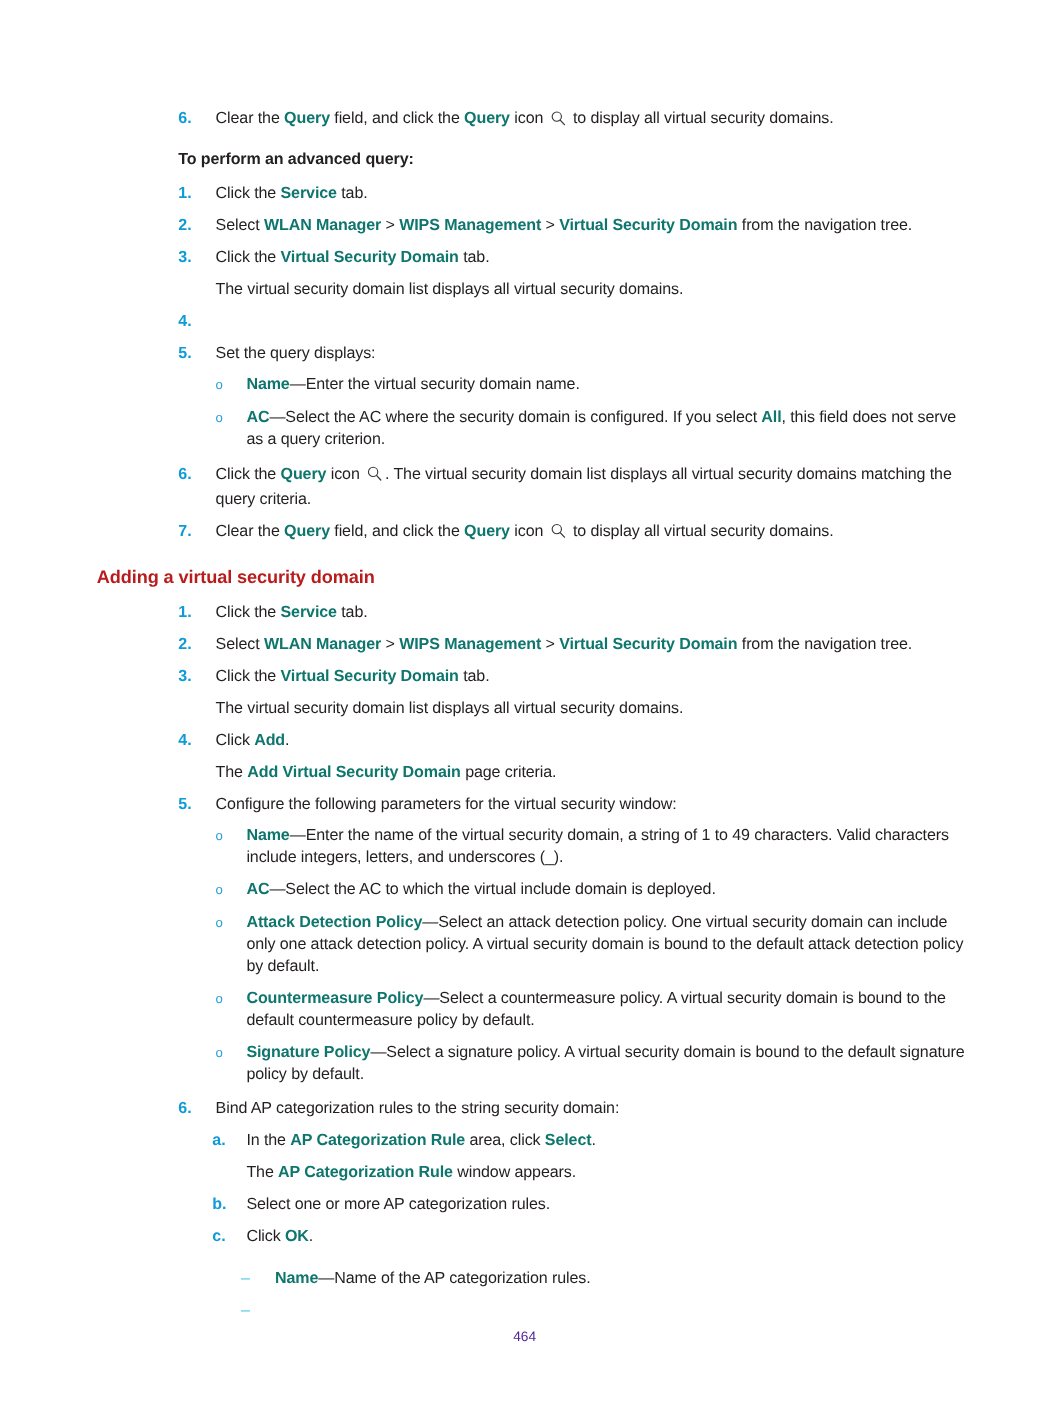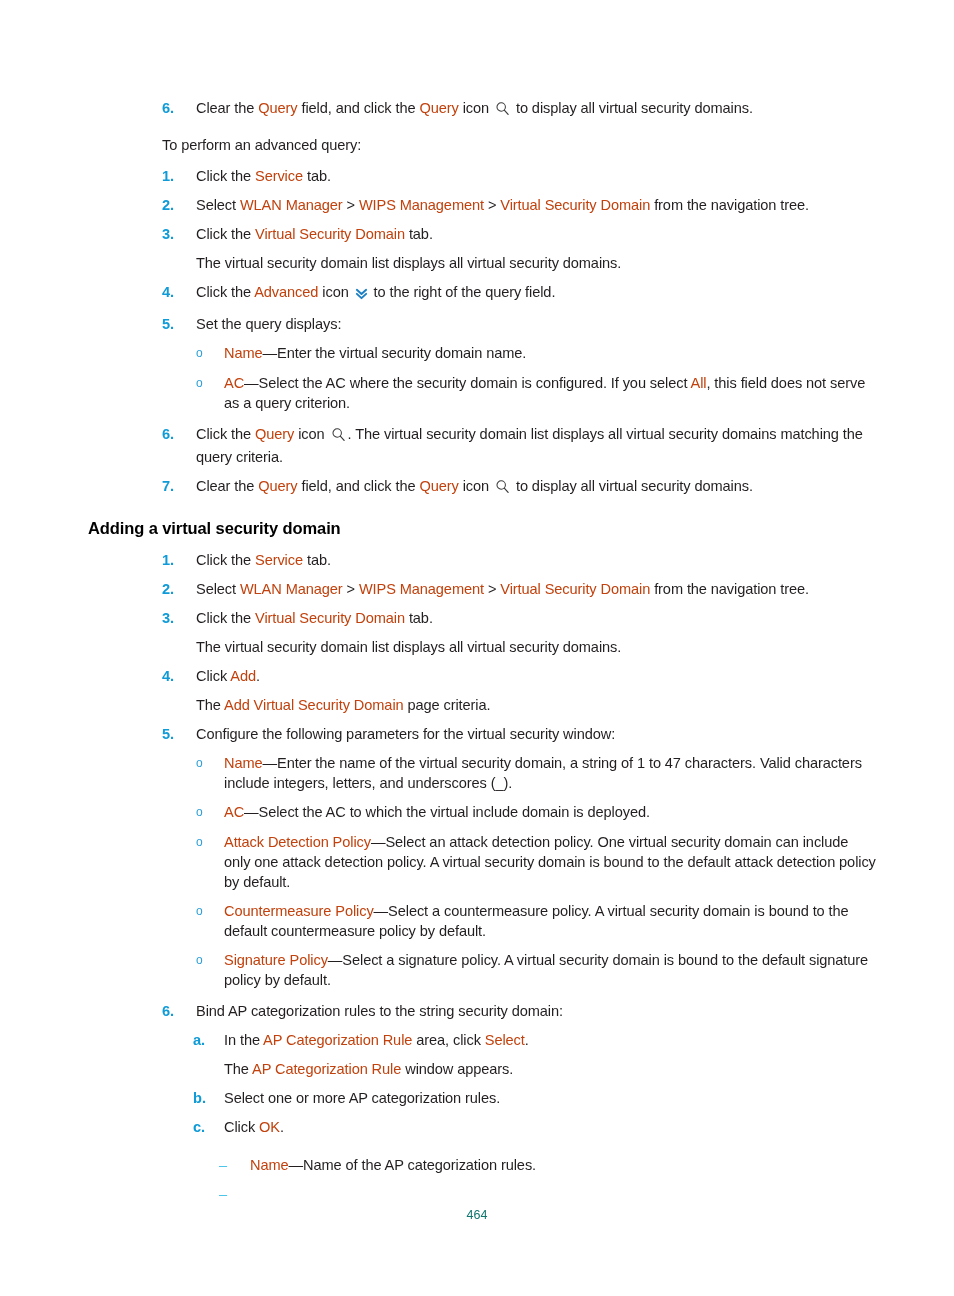--- a/index.html
+++ b/index.html
@@ -33,29 +33,29 @@
 
   
   .para {
     font-size: 14.6px;
     line-height: 20px;
     color: #231f20;
     margin: 0;
     letter-spacing: -0.1px;
   }
   b, .b {
-    font-weight: normal;
-    color: #c2410c;
+    font-weight: bold;
+    color: #0f766e;
   }
 
   
   .heading2 {
     font-size: 16.5px;
     font-weight: bold;
-    color: #000000;
+    color: #b91c1c;
     letter-spacing: -0.1px;
     margin: 0;
     line-height: 22px;
   }
 
   
   .row {
     display: flex;
     align-items: flex-start;
   }
@@ -102,21 +102,21 @@
   .lvl3 { padding-left: 131px; }
   .lvl3 > .marker {
     width: 31px;
     color: #4cc6e8;
     font-weight: normal;
     font-size: 14.6px;
     line-height: 20px;
   }
 
   
-  .plain { padding-left: 74px; }
+  .plain { padding-left: 74px; font-weight: bold; }
 
   
   .gap-s  { height: 9px; }
   .gap-m  { height: 11px; }
   .gap-l  { height: 14px; }
   .gap-xl { height: 18px; }
 
   
   .icon-inline {
     display: inline-block;
@@ -135,21 +135,21 @@
   }
 
   
   .footer {
     position: absolute;
     left: 0;
     top: 1208px;
     width: 954px;
     text-align: center;
     font-size: 12.5px;
-    color: #0f766e;
+    color: #4c1d95;
     font-family: "Liberation Sans", sans-serif;
   }
 </style>
 </head>
 <body>
 
 <div class="page">
   <div class="content">
 
     <div class="row lvl1">
@@ -186,24 +186,20 @@
     </div>
 
     <div class="gap-s"></div>
 
     <div class="para lvl1-cont">The virtual security domain list displays all virtual security domains.</div>
 
     <div class="gap-s"></div>
 
     <div class="row lvl1">
       <span class="marker">4.</span>
-      <span class="body-txt"><span>Click the </span><b>Advanced</b><span> icon </span><span class="icon-inline"><svg class="icon-chevrons" viewBox="0 0 14 14">
-              <polyline points="2,3 7,7.6 12,3" fill="none" stroke="#1d7fc4" stroke-width="2.1" stroke-linecap="round" stroke-linejoin="round"></polyline>
-              <polyline points="2,7.4 7,12 12,7.4" fill="none" stroke="#1d7fc4" stroke-width="2.1" stroke-linecap="round" stroke-linejoin="round"></polyline>
-            </svg></span><span> to the right of the query field.</span></span>
     </div>
 
     <div class="gap-s"></div>
 
     <div class="row lvl1">
       <span class="marker">5.</span>
       <span class="body-txt">Set the query displays:</span>
     </div>
 
     <div class="gap-s"></div>
@@ -284,21 +280,21 @@
 
     <div class="row lvl1">
       <span class="marker">5.</span>
       <span class="body-txt">Configure the following parameters for the virtual security window:</span>
     </div>
 
     <div class="gap-s"></div>
 
     <div class="row lvl2">
       <span class="marker">o</span>
-      <span class="body-txt"><b>Name</b><span>—Enter the name of the virtual security domain, a string of 1 to 47 characters. Valid characters include integers, letters, and underscores (_).</span></span>
+      <span class="body-txt"><b>Name</b><span>—Enter the name of the virtual security domain, a string of 1 to 49 characters. Valid characters include integers, letters, and underscores (_).</span></span>
     </div>
 
     <div class="gap-s"></div>
 
     <div class="row lvl2">
       <span class="marker">o</span>
       <span class="body-txt"><b>AC</b><span>—Select the AC to which the virtual include domain is deployed.</span></span>
     </div>
 
     <div class="gap-s"></div>

